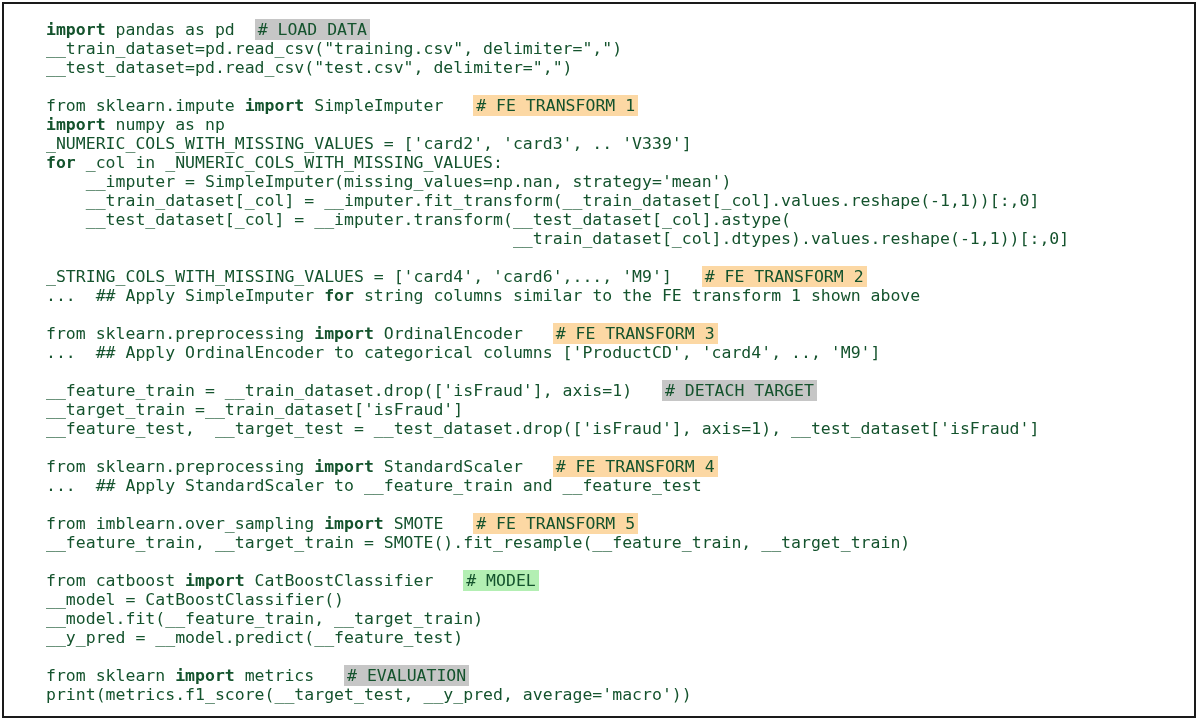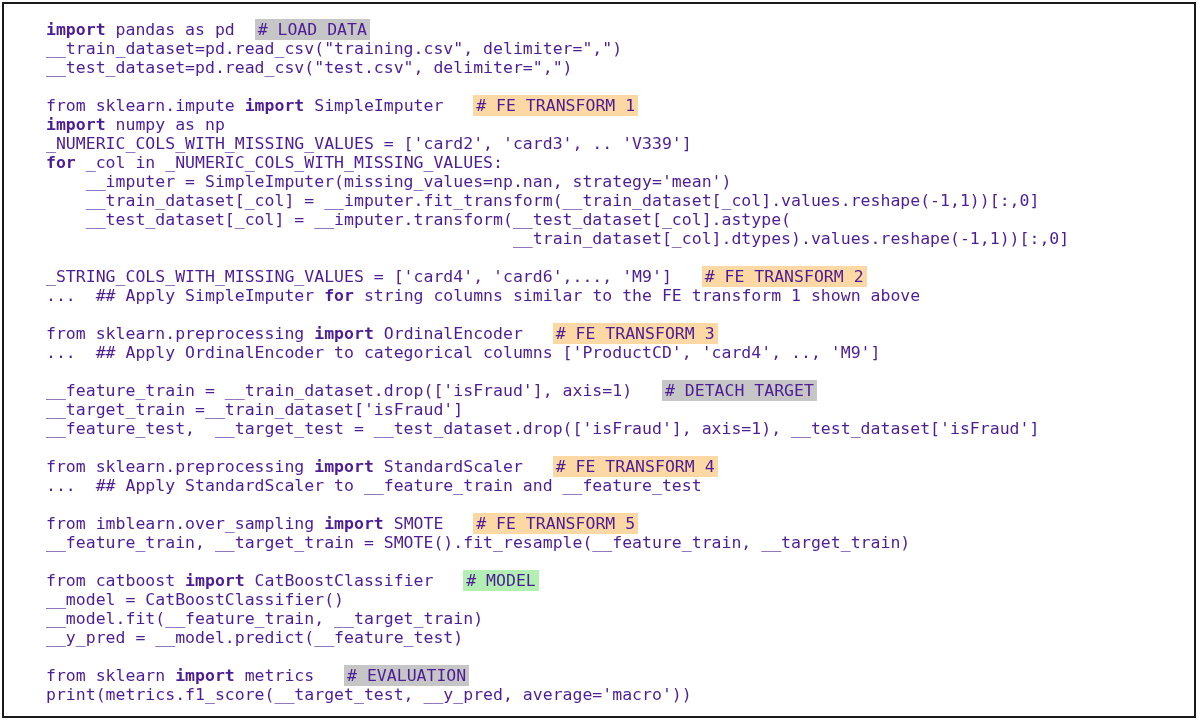--- a/index.html
+++ b/index.html
@@ -17,21 +17,21 @@
     background: #ffffff;
     overflow: hidden;
   }
   .code {
     position: absolute;
     left: 42px;
     top: 16px;
     font-family: "DejaVu Sans Mono", "Liberation Mono", monospace;
     font-size: 16.5px;
     line-height: 19px;
-    color: #4c1d95;
+    color: #14532d;
     white-space: pre;
   }
   .line {
     min-height: 19px;
   }
   .tok-b {
     font-weight: bold;
   }
   .hl {
     padding: 1px 3px;

